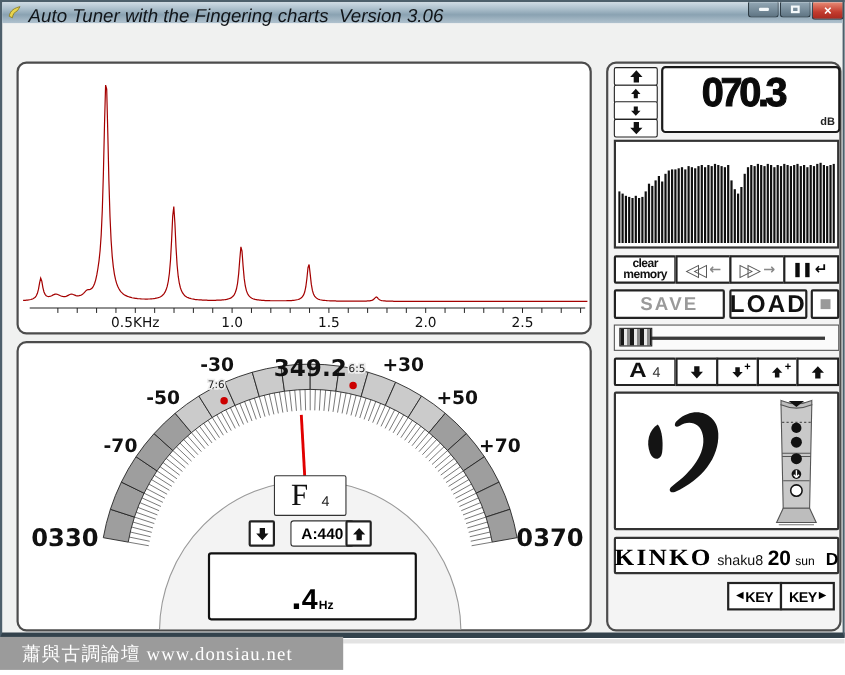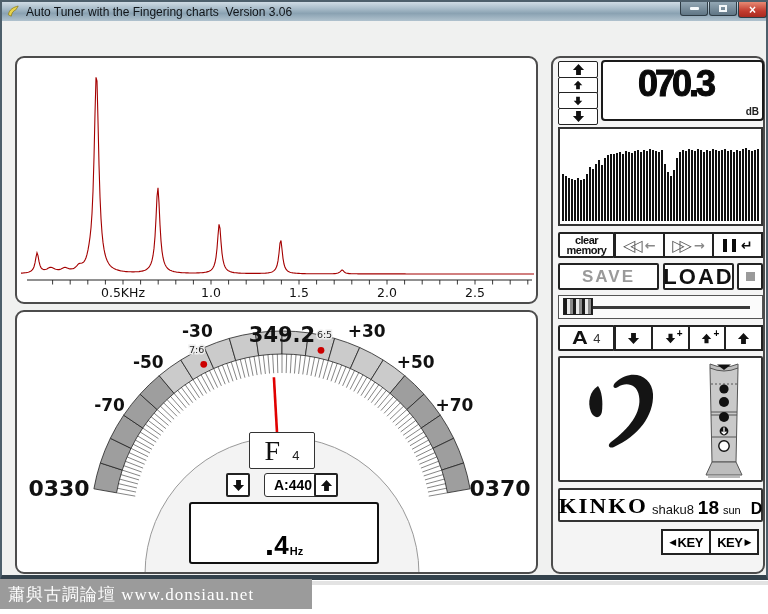--- a/index.html
+++ b/index.html
@@ -5,21 +5,21 @@
   * { margin:0; padding:0; box-sizing:border-box; }
   html,body { width:768px; height:614px; background:#fff; font-family:"Liberation Sans",sans-serif; overflow:hidden; }
   #stage { position:relative; width:768px; height:614px; background:#fff; }
 
   
   #win { position:absolute; left:0; top:0; width:768px; height:580px;
          border:2px solid #4d5f6b; border-bottom:5px solid #33424c; background:#f0f1f0; }
   #titlebar { position:absolute; left:0; top:0; width:764px; height:19px;
     background:linear-gradient(180deg,#cfdbe4 0%,#a8bcc9 35%,#8aa2b2 60%,#b0c2ce 100%); }
   #app-icon { position:absolute; left:4px; top:2px; width:15px; height:15px; }
-  #title-text { position:absolute; left:24px; top:3px; font-size:12px; color:#101418; white-space:pre; }
+  #title-text { position:absolute; left:24px; top:3px; font-size:17px; color:#101418; white-space:pre;font-style:italic; }
   .winbtn { position:absolute; top:0; height:14px; width:28px; border:1px solid #2e3c45; border-top:none;
             border-radius:0 0 3px 3px; display:flex; align-items:center; justify-content:center; }
   #btn-min  { left:678px; background:linear-gradient(#93a7b4,#5f7584); }
   #btn-max  { left:707px; background:linear-gradient(#93a7b4,#5f7584); }
   #btn-close{ left:736px; width:29px; height:16px; background:linear-gradient(#e88a74,#c23b2e 60%,#a92a20); }
   #btn-min .g { width:9px; height:3px; background:#f4f8fa; border-radius:1px; }
   #btn-max .g { width:8px; height:7px; border:2px solid #f4f8fa; }
   #btn-close .g { color:#fff; font-weight:bold; font-size:12px; line-height:12px; }
   #menubar { position:absolute; left:0; top:19px; width:764px; height:24px;
     background:linear-gradient(#fafbfb,#ebeeef); border-bottom:1px solid #c6cacc; display:flex; align-items:center; }
@@ -111,21 +111,21 @@
                 border:2.5px solid #111; border-radius:3px; display:flex; align-items:flex-end;
                 justify-content:center; padding-bottom:4px; }
   #hz-int { font-size:50px; font-weight:900; letter-spacing:-3px; line-height:50px; -webkit-text-stroke:1.5px #0a0a0a; }
   #hz-dot { font-size:34px; font-weight:900; line-height:30px; }
   #hz-dec { font-size:26px; font-weight:900; line-height:26px; }
   #hz-unit { font-size:11px; font-weight:bold; line-height:14px; margin-left:1px; }
 
   
   #desk-line { position:absolute; left:312px; top:581px; width:456px; height:4px; background:#e3e3e3; }
   #watermark { position:absolute; left:0; top:579px; width:312px; height:30px; background:#9b9b9b;
-               display:flex; align-items:center; padding-left:8px; }
+               display:flex; align-items:center; padding-left:20px; }
   #watermark span { color:#fff; font-family:"Liberation Serif",serif; font-size:17px; letter-spacing:1px; white-space:nowrap; }
 </style>
 </head>
 <body>
 
 <div id="stage">
 
   <div id="win">
 
     <div id="titlebar">
@@ -536,21 +536,21 @@
             <circle cx="164" cy="73" r="4.4" fill="#111" stroke="none"></circle>
             <path d="M164,69.5 V76 M164,76 L161.6,73.6 M164,76 L166.4,73.6" stroke="#fff" stroke-width="1.3" fill="none"></path>
             <circle cx="164" cy="88" r="5.2" fill="#fff" stroke="#111" stroke-width="1.4"></circle>
           </g>
         </svg>
       </div>
 
       <div id="kinko-box">
         <span id="kinko-brand">KINKO</span>
         <span id="kinko-model">shaku8</span>
-        <span id="kinko-size">18</span>
+        <span id="kinko-size">20</span>
         <span id="kinko-sizeunit">sun</span>
         <span id="kinko-key">D</span>
       </div>
 
       <div id="key-group">
         <div class="seg-btn">
           <span class="tri">◀</span>
           <span>KEY</span>
         </div>
         <div class="seg-btn">

